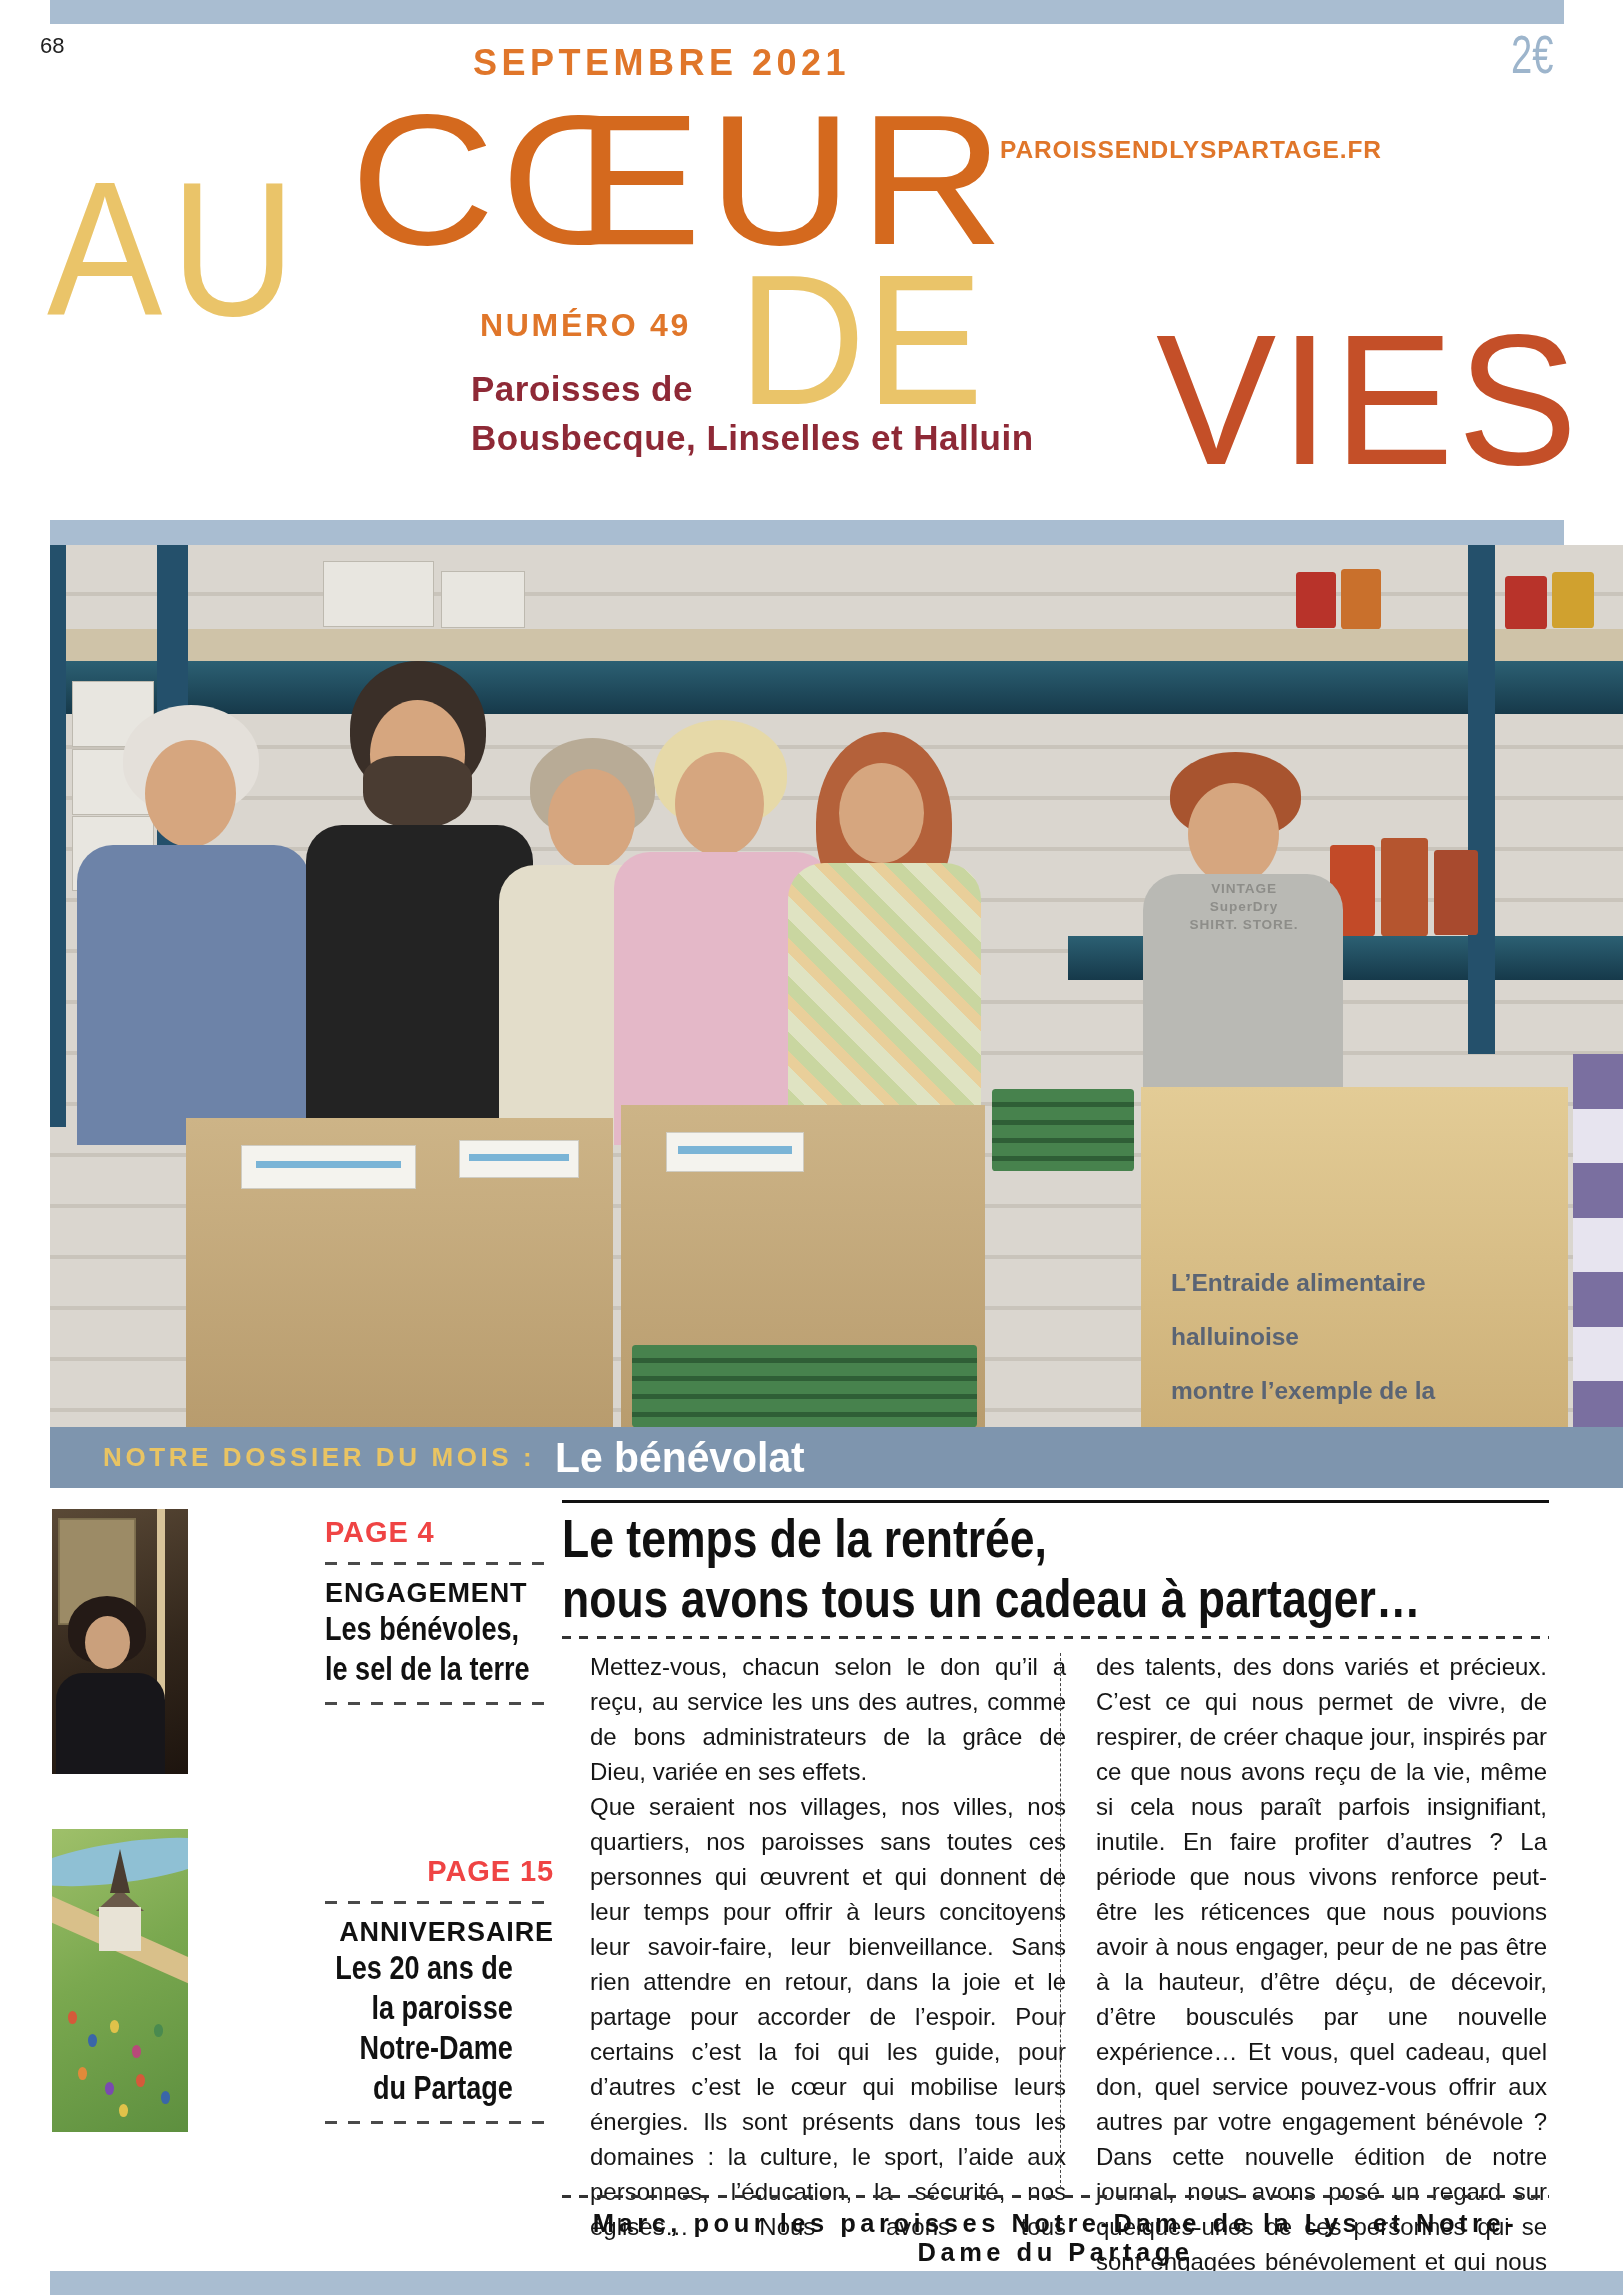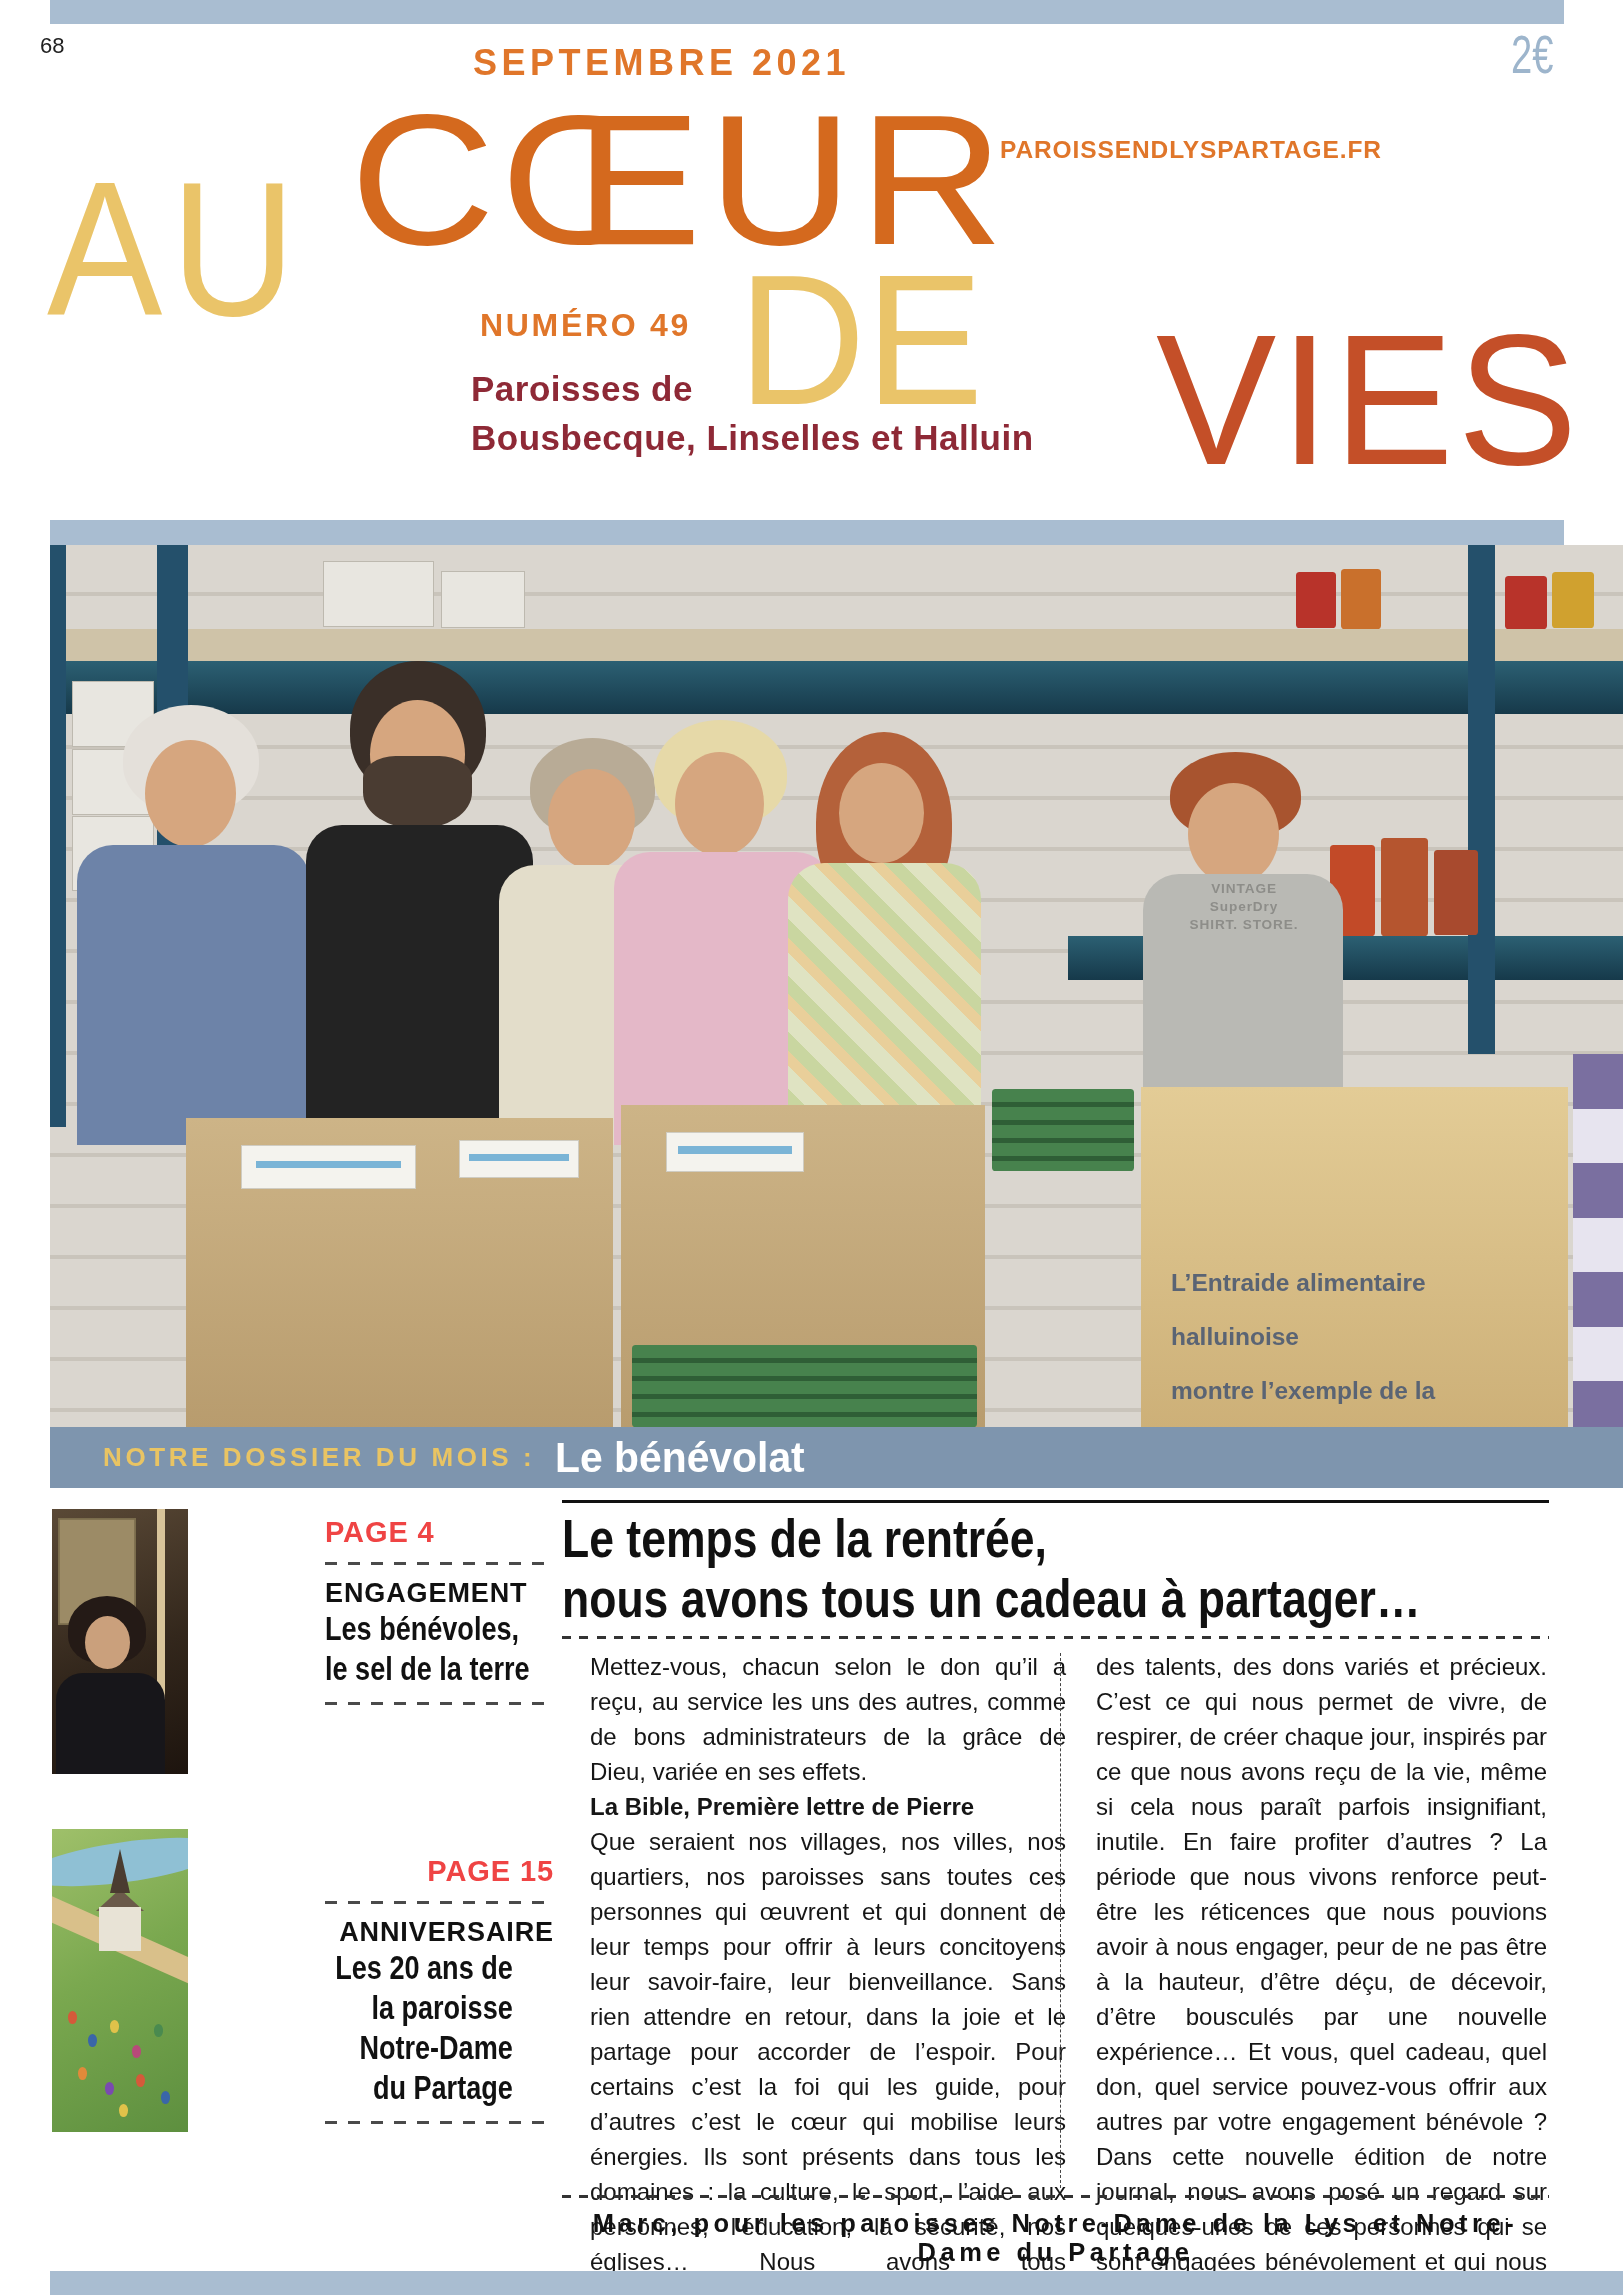--- a/index.html
+++ b/index.html
@@ -250,21 +250,20 @@
 
   <div class="abs article-rule"></div>
   <div class="abs headline">
     <div>Le temps de la rentrée,</div>
     <div>nous avons tous un cadeau à partager…</div>
   </div>
   <div class="abs head-dash"></div>
 
   <div class="col col1">
     <p>Mettez-vous, chacun selon le don qu’il a reçu, au service les uns des autres, comme de bons administrateurs de la grâce de Dieu, variée en ses effets.</p>
-    <p class="bible">La Bible, Première lettre de Pierre</p>
     <p class="justify-all">Que seraient nos villages, nos villes, nos quartiers, nos paroisses sans toutes ces personnes qui œuvrent et qui donnent de leur temps pour offrir à leurs concitoyens leur savoir-faire, leur bienveillance. Sans rien attendre en retour, dans la joie et le partage pour accorder de l’espoir. Pour certains c’est la foi qui les guide, pour d’autres c’est le cœur qui mobilise leurs énergies. Ils sont présents dans tous les domaines : la culture, le sport, l’aide aux personnes, l’éducation, la sécurité, nos églises… Nous avons tous</p>
   </div>
   <div class="abs col-divider"></div>
   <div class="col col2">
     <p>des talents, des dons variés et précieux. C’est ce qui nous permet de vivre, de respirer, de créer chaque jour, inspirés par ce que nous avons reçu de la vie, même si cela nous paraît parfois insignifiant, inutile. En faire profiter d’autres ? La période que nous vivons renforce peut-être les réticences que nous pouvions avoir à nous engager, peur de ne pas être à la hauteur, d’être déçu, de décevoir, d’être bousculés par une nouvelle expérience… Et vous, quel cadeau, quel don, quel service pouvez-vous offrir aux autres par votre engagement bénévole ? Dans cette nouvelle édition de notre journal, nous avons posé un regard sur quelques-unes de ces personnes qui se sont engagées bénévolement et qui nous ont ouvert leur cœur. Bonne rentrée.</p>
   </div>
 
   <div class="abs byline-block">
     <div class="byline-dash"></div>
     <div class="byline">Marc, pour les paroisses Notre-Dame de la Lys et Notre-Dame du Partage</div>

